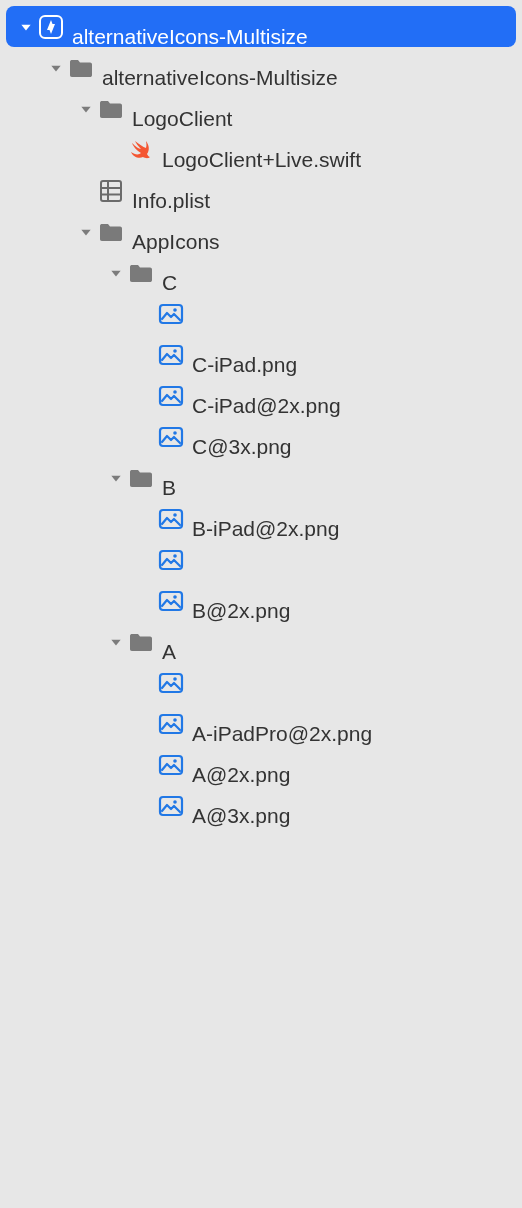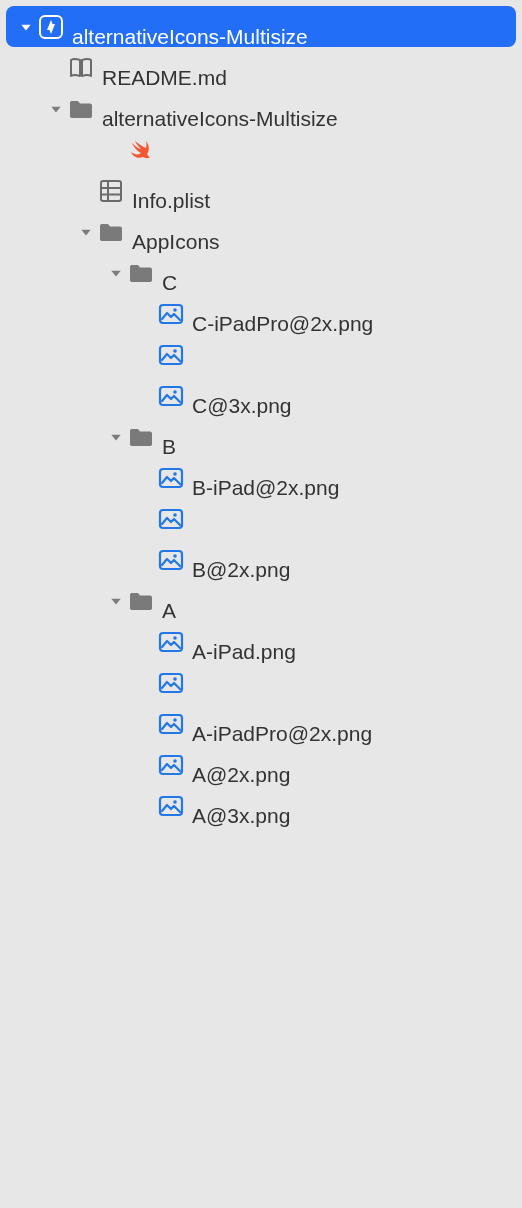--- a/index.html
+++ b/index.html
@@ -62,53 +62,58 @@
       <span class="icon">
         <svg width="26" height="26" viewBox="0 0 26 26">
       <rect class="proj-box" x="2" y="2" width="22" height="22" rx="5" fill="none" stroke="#4aa8ff" stroke-width="2"></rect>
       <path class="proj-inner" d="M13 6 L9 16 L11.5 16 L13 20 L17 10 L14.5 10 Z" fill="#4aa8ff"></path>
     </svg>
       </span>
       <span class="label">alternativeIcons-Multisize</span>
     </div>
     <div class="row">
       <span class="indent"></span>
-      <span class="spacer"></span>
-      <span class="icon">
-        <svg width="26" height="22" viewBox="0 0 26 22">
-      <path d="M3 3 C3 3 6 1 12 3 L12 19 C6 17 3 19 3 19 Z" fill="none" stroke="#6b6b6b" stroke-width="2" stroke-linejoin="round"></path>
-      <path d="M23 3 C23 3 20 1 14 3 L14 19 C20 17 23 19 23 19 Z" fill="none" stroke="#6b6b6b" stroke-width="2" stroke-linejoin="round"></path>
-    </svg>
-      </span>
-      <span class="label">README.md</span>
-    </div>
-    <div class="row">
-      <span class="indent"></span>
       <span class="chevron">
         <svg width="14" height="14" viewBox="0 0 12 12">
           <path d="M2 4 L10 4 L6 9 Z" fill="#7c7c7c"></path>
         </svg>
       </span>
       <span class="icon">
         <svg width="26" height="22" viewBox="0 0 26 22">
       <path class="folder-fill" d="M2 5 C2 3.5 3 3 4 3 L10 3 L12 5.5 L22 5.5 C23.5 5.5 24 6.5 24 7.5 L24 18 C24 19.5 23 20 22 20 L4 20 C2.5 20 2 19 2 18 Z"></path>
     </svg>
       </span>
       <span class="label">alternativeIcons-Multisize</span>
+    </div>
+    <div class="row">
+      <span class="indent"></span>
+      <span class="indent"></span>
+      <span class="chevron">
+        <svg width="14" height="14" viewBox="0 0 12 12">
+          <path d="M2 4 L10 4 L6 9 Z" fill="#7c7c7c"></path>
+        </svg>
+      </span>
+      <span class="icon">
+        <svg width="26" height="22" viewBox="0 0 26 22">
+      <path class="folder-fill" d="M2 5 C2 3.5 3 3 4 3 L10 3 L12 5.5 L22 5.5 C23.5 5.5 24 6.5 24 7.5 L24 18 C24 19.5 23 20 22 20 L4 20 C2.5 20 2 19 2 18 Z"></path>
+    </svg>
+      </span>
+      <span class="label">LogoClient</span>
     </div>
     <div class="row">
       <span class="indent"></span>
       <span class="indent"></span>
       <span class="indent"></span>
       <span class="spacer"></span>
       <span class="icon">
         <svg width="26" height="26" viewBox="0 0 26 26">
       <path d="M18 4 C21 8 22 13 19 17 C20 19 21 20 22 20 C20 22 17 21 15 20 C11 22 5 20 3 15 C7 18 11 18 13 16 C9 14 5 9 4 6 C7 9 11 12 13 12 C10 9 8 6 7 4 C11 7 15 10 18 11 C19 8 18 5 18 4 Z" fill="#f45632"></path>
     </svg>
       </span>
+      <span class="label">LogoClient+Live.swift</span>
     </div>
     <div class="row">
       <span class="indent"></span>
       <span class="indent"></span>
       <span class="spacer"></span>
       <span class="icon">
         <svg width="24" height="24" viewBox="0 0 24 24">
       <rect x="2" y="2" width="20" height="20" rx="2" fill="none" stroke="#6b6b6b" stroke-width="2"></rect>
       <line x1="2" y1="9" x2="22" y2="9" stroke="#6b6b6b" stroke-width="2"></line>
       <line x1="2" y1="15.5" x2="22" y2="15.5" stroke="#6b6b6b" stroke-width="2"></line>
@@ -154,35 +159,50 @@
       <span class="indent"></span>
       <span class="indent"></span>
       <span class="spacer"></span>
       <span class="icon">
         <svg width="26" height="22" viewBox="0 0 26 22">
       <rect x="2" y="2" width="22" height="18" rx="3" fill="none" stroke="#2178e6" stroke-width="2.2"></rect>
       <path d="M4 16 L9 10 L13 14 L16 11 L22 17" fill="none" stroke="#2178e6" stroke-width="2.2" stroke-linejoin="round" stroke-linecap="round"></path>
       <circle cx="17" cy="7" r="1.8" fill="#2178e6"></circle>
     </svg>
       </span>
-      <span class="label">C-iPadPro@2x.png</span>
-    </div>
-    <div class="row">
-      <span class="indent"></span>
-      <span class="indent"></span>
-      <span class="indent"></span>
-      <span class="indent"></span>
-      <span class="spacer"></span>
-      <span class="icon">
-        <svg width="26" height="22" viewBox="0 0 26 22">
-      <rect x="2" y="2" width="22" height="18" rx="3" fill="none" stroke="#2178e6" stroke-width="2.2"></rect>
-      <path d="M4 16 L9 10 L13 14 L16 11 L22 17" fill="none" stroke="#2178e6" stroke-width="2.2" stroke-linejoin="round" stroke-linecap="round"></path>
-      <circle cx="17" cy="7" r="1.8" fill="#2178e6"></circle>
-    </svg>
-      </span>
+    </div>
+    <div class="row">
+      <span class="indent"></span>
+      <span class="indent"></span>
+      <span class="indent"></span>
+      <span class="indent"></span>
+      <span class="spacer"></span>
+      <span class="icon">
+        <svg width="26" height="22" viewBox="0 0 26 22">
+      <rect x="2" y="2" width="22" height="18" rx="3" fill="none" stroke="#2178e6" stroke-width="2.2"></rect>
+      <path d="M4 16 L9 10 L13 14 L16 11 L22 17" fill="none" stroke="#2178e6" stroke-width="2.2" stroke-linejoin="round" stroke-linecap="round"></path>
+      <circle cx="17" cy="7" r="1.8" fill="#2178e6"></circle>
+    </svg>
+      </span>
+      <span class="label">C-iPad.png</span>
+    </div>
+    <div class="row">
+      <span class="indent"></span>
+      <span class="indent"></span>
+      <span class="indent"></span>
+      <span class="indent"></span>
+      <span class="spacer"></span>
+      <span class="icon">
+        <svg width="26" height="22" viewBox="0 0 26 22">
+      <rect x="2" y="2" width="22" height="18" rx="3" fill="none" stroke="#2178e6" stroke-width="2.2"></rect>
+      <path d="M4 16 L9 10 L13 14 L16 11 L22 17" fill="none" stroke="#2178e6" stroke-width="2.2" stroke-linejoin="round" stroke-linecap="round"></path>
+      <circle cx="17" cy="7" r="1.8" fill="#2178e6"></circle>
+    </svg>
+      </span>
+      <span class="label">C-iPad@2x.png</span>
     </div>
     <div class="row">
       <span class="indent"></span>
       <span class="indent"></span>
       <span class="indent"></span>
       <span class="indent"></span>
       <span class="spacer"></span>
       <span class="icon">
         <svg width="26" height="22" viewBox="0 0 26 22">
       <rect x="2" y="2" width="22" height="18" rx="3" fill="none" stroke="#2178e6" stroke-width="2.2"></rect>
@@ -260,35 +280,20 @@
         <svg width="14" height="14" viewBox="0 0 12 12">
           <path d="M2 4 L10 4 L6 9 Z" fill="#7c7c7c"></path>
         </svg>
       </span>
       <span class="icon">
         <svg width="26" height="22" viewBox="0 0 26 22">
       <path class="folder-fill" d="M2 5 C2 3.5 3 3 4 3 L10 3 L12 5.5 L22 5.5 C23.5 5.5 24 6.5 24 7.5 L24 18 C24 19.5 23 20 22 20 L4 20 C2.5 20 2 19 2 18 Z"></path>
     </svg>
       </span>
       <span class="label">A</span>
-    </div>
-    <div class="row">
-      <span class="indent"></span>
-      <span class="indent"></span>
-      <span class="indent"></span>
-      <span class="indent"></span>
-      <span class="spacer"></span>
-      <span class="icon">
-        <svg width="26" height="22" viewBox="0 0 26 22">
-      <rect x="2" y="2" width="22" height="18" rx="3" fill="none" stroke="#2178e6" stroke-width="2.2"></rect>
-      <path d="M4 16 L9 10 L13 14 L16 11 L22 17" fill="none" stroke="#2178e6" stroke-width="2.2" stroke-linejoin="round" stroke-linecap="round"></path>
-      <circle cx="17" cy="7" r="1.8" fill="#2178e6"></circle>
-    </svg>
-      </span>
-      <span class="label">A-iPad.png</span>
     </div>
     <div class="row">
       <span class="indent"></span>
       <span class="indent"></span>
       <span class="indent"></span>
       <span class="indent"></span>
       <span class="spacer"></span>
       <span class="icon">
         <svg width="26" height="22" viewBox="0 0 26 22">
       <rect x="2" y="2" width="22" height="18" rx="3" fill="none" stroke="#2178e6" stroke-width="2.2"></rect>

